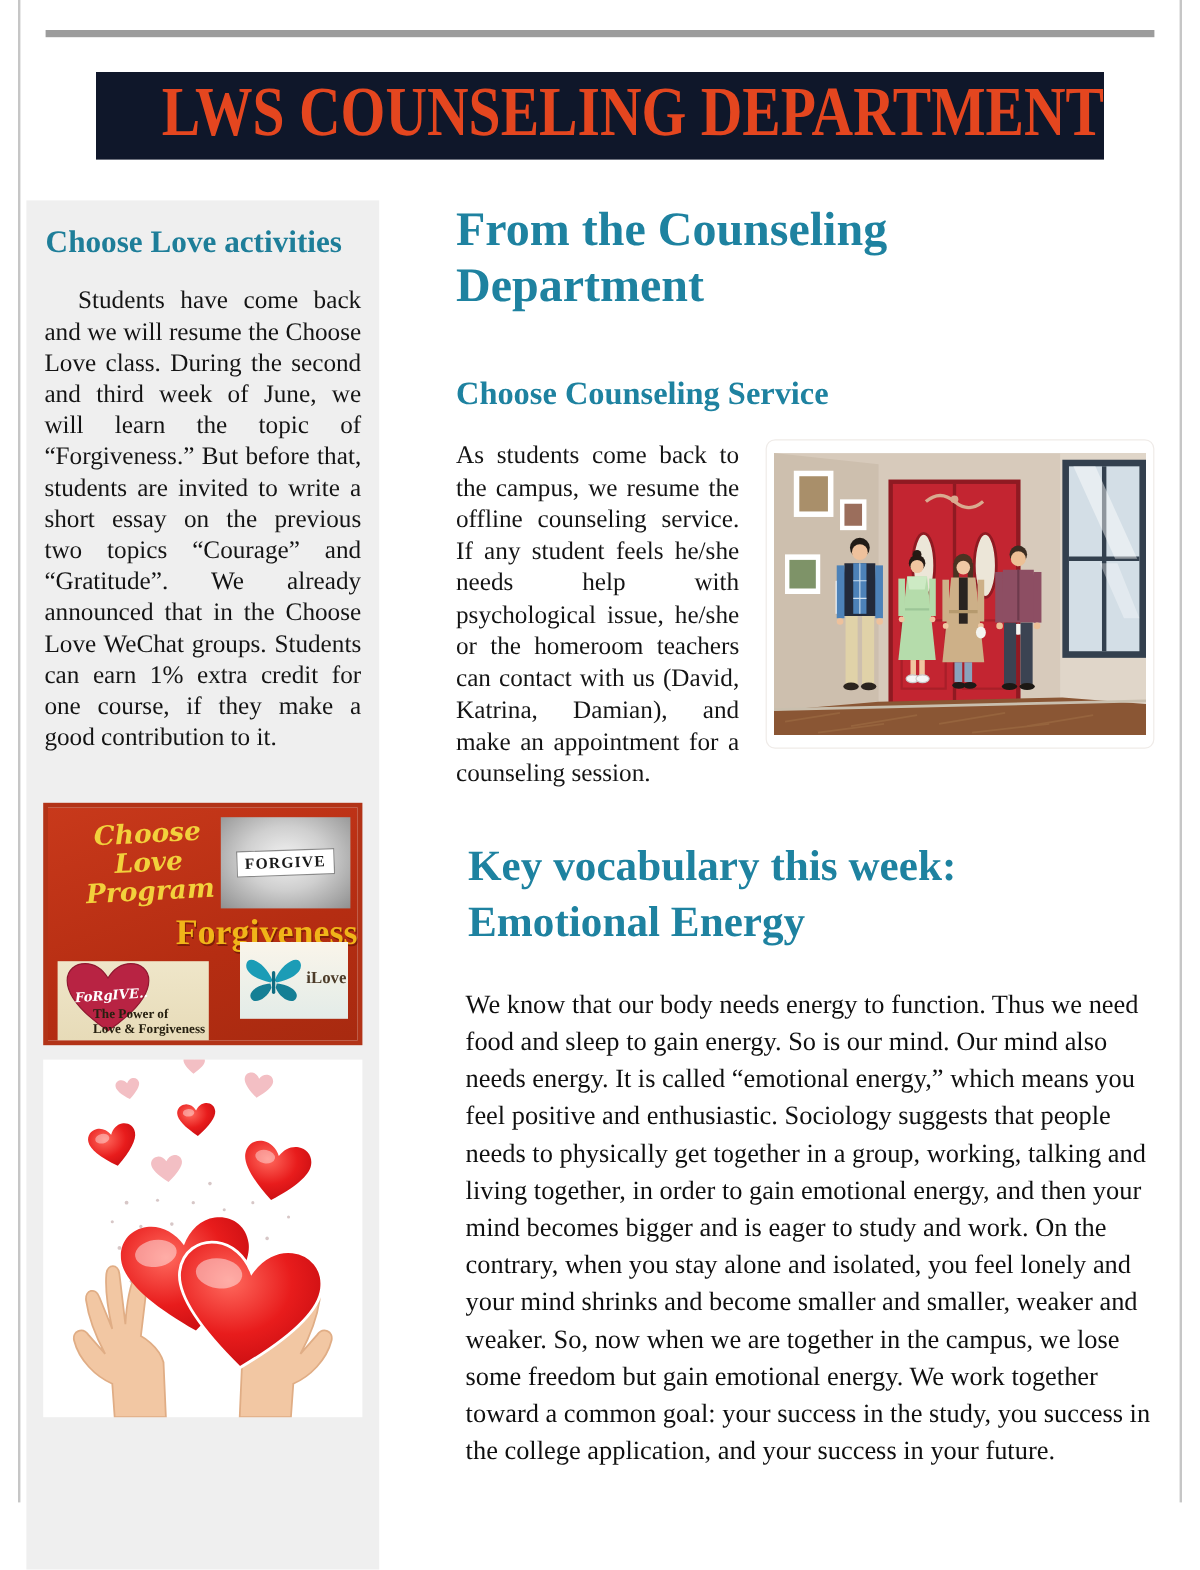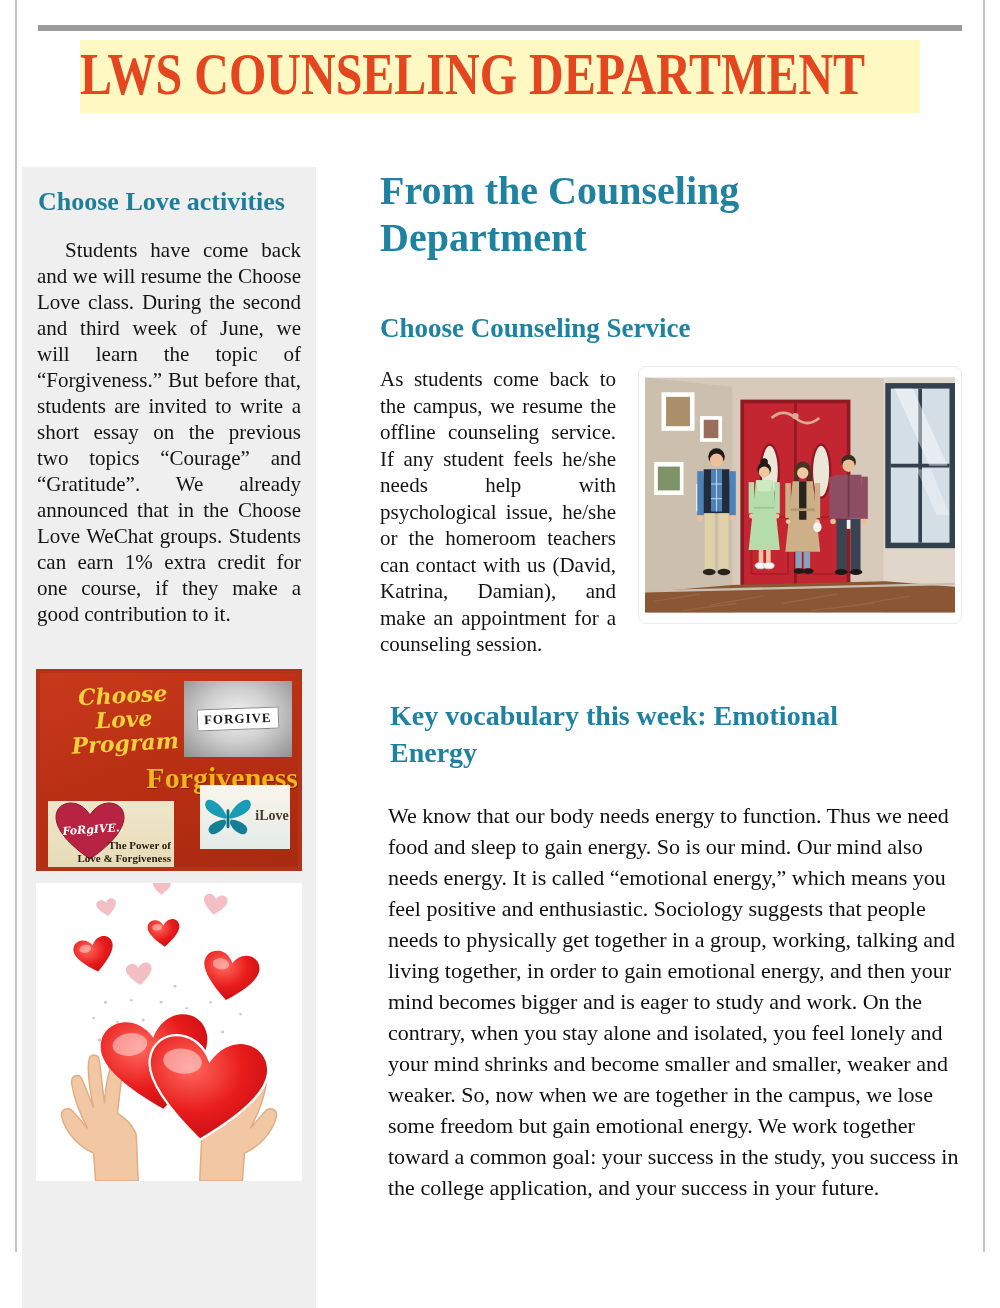--- a/index.html
+++ b/index.html
@@ -8,22 +8,22 @@
     width:1000px; height:1308px; position:relative;
     font-family:"Liberation Serif","DejaVu Serif",serif;
     color:#161616; overflow:hidden;
   }
   .border-line { position:absolute; top:0; width:2px; height:1252px; background:#c6c6c6; }
   .border-left  { left:15px; }
   .border-right { left:983px; }
   .rule-top { position:absolute; left:38px; top:25px; width:924px; height:6px; background:#9c9c9c; }
 
   .title-band {
-    position:absolute; top:40px; left:80px; width:840px;
-    text-align:left; background:#fef9c3; padding:6px 0 12px;
+    position:absolute; top:60px; left:80px; width:840px;
+    text-align:right; background:#0f172a; padding:6px 0 12px;
   }
   .title-band h1 {
     display:inline-block; font-size:48px; font-weight:bold;
     color:#e4461f; letter-spacing:0px; transform:scaleY(1.22);
     white-space:nowrap;
   }
 
   
   .sidebar {
     position:absolute; left:22px; top:167px; width:294px; height:1298px;
@@ -68,21 +68,21 @@
     position:absolute; left:8px; top:128px; width:126px; height:66px;
     background:linear-gradient(180deg,#efe6c9,#e7dbb8); overflow:hidden;
   }
   .collage .card-left svg { position:absolute; left:2px; top:0; }
   .collage .heart-word {
     position:absolute; left:10px; top:22px; width:70px; text-align:center;
     color:#fff; font-style:italic; font-size:11px; font-weight:bold;
     transform:rotate(-4deg); font-family:"DejaVu Serif",serif;
   }
   .collage .power {
-    position:absolute; right:3px; bottom:2px; text-align:right;
+    position:absolute; right:3px; bottom:2px; 
     font-size:11px; font-weight:bold; color:#262010; line-height:13px;
   }
   .collage .card-right {
     position:absolute; right:8px; top:112px; width:90px; height:64px;
     background:linear-gradient(180deg,#faf5ea,#e3ece8);
     display:flex; flex-direction:row; align-items:center; justify-content:center;
   }
   .collage .ilove {
     font-size:14px; font-weight:bold; color:#4c3b28; margin-top:-3px;
     font-family:"Liberation Serif",serif;
@@ -102,21 +102,21 @@
   .offline-row { display:flex; margin-top:22px;gap:12px; }
   .offline-text {
     width:248px; font-size:21px; line-height:26.5px; text-align:justify; color:#141414;
   }
   .photo-frame {
     margin-left:10px; width:324px; height:258px; background:#ffffff;
     border:1px solid #efebe8; border-radius:8px; padding:6px;
   }
   .photo-frame svg { width:310px; height:244px; display:block; }
   .keyvocab-heading {
-    margin:40px 0 0 10px; width:506px; font-size:28px; line-height:1.32;
+    margin:40px 0 0 10px; width:506px; font-size:36px; line-height:1.32;
     font-weight:bold; color:#1e82a0;
   }
   .keyvocab-par {
     margin:28px 0 0 8px; width:576px; font-size:22px; line-height:31px;
     color:#101010; text-align:left;
   }
 </style>
 </head>
 <body>
 

